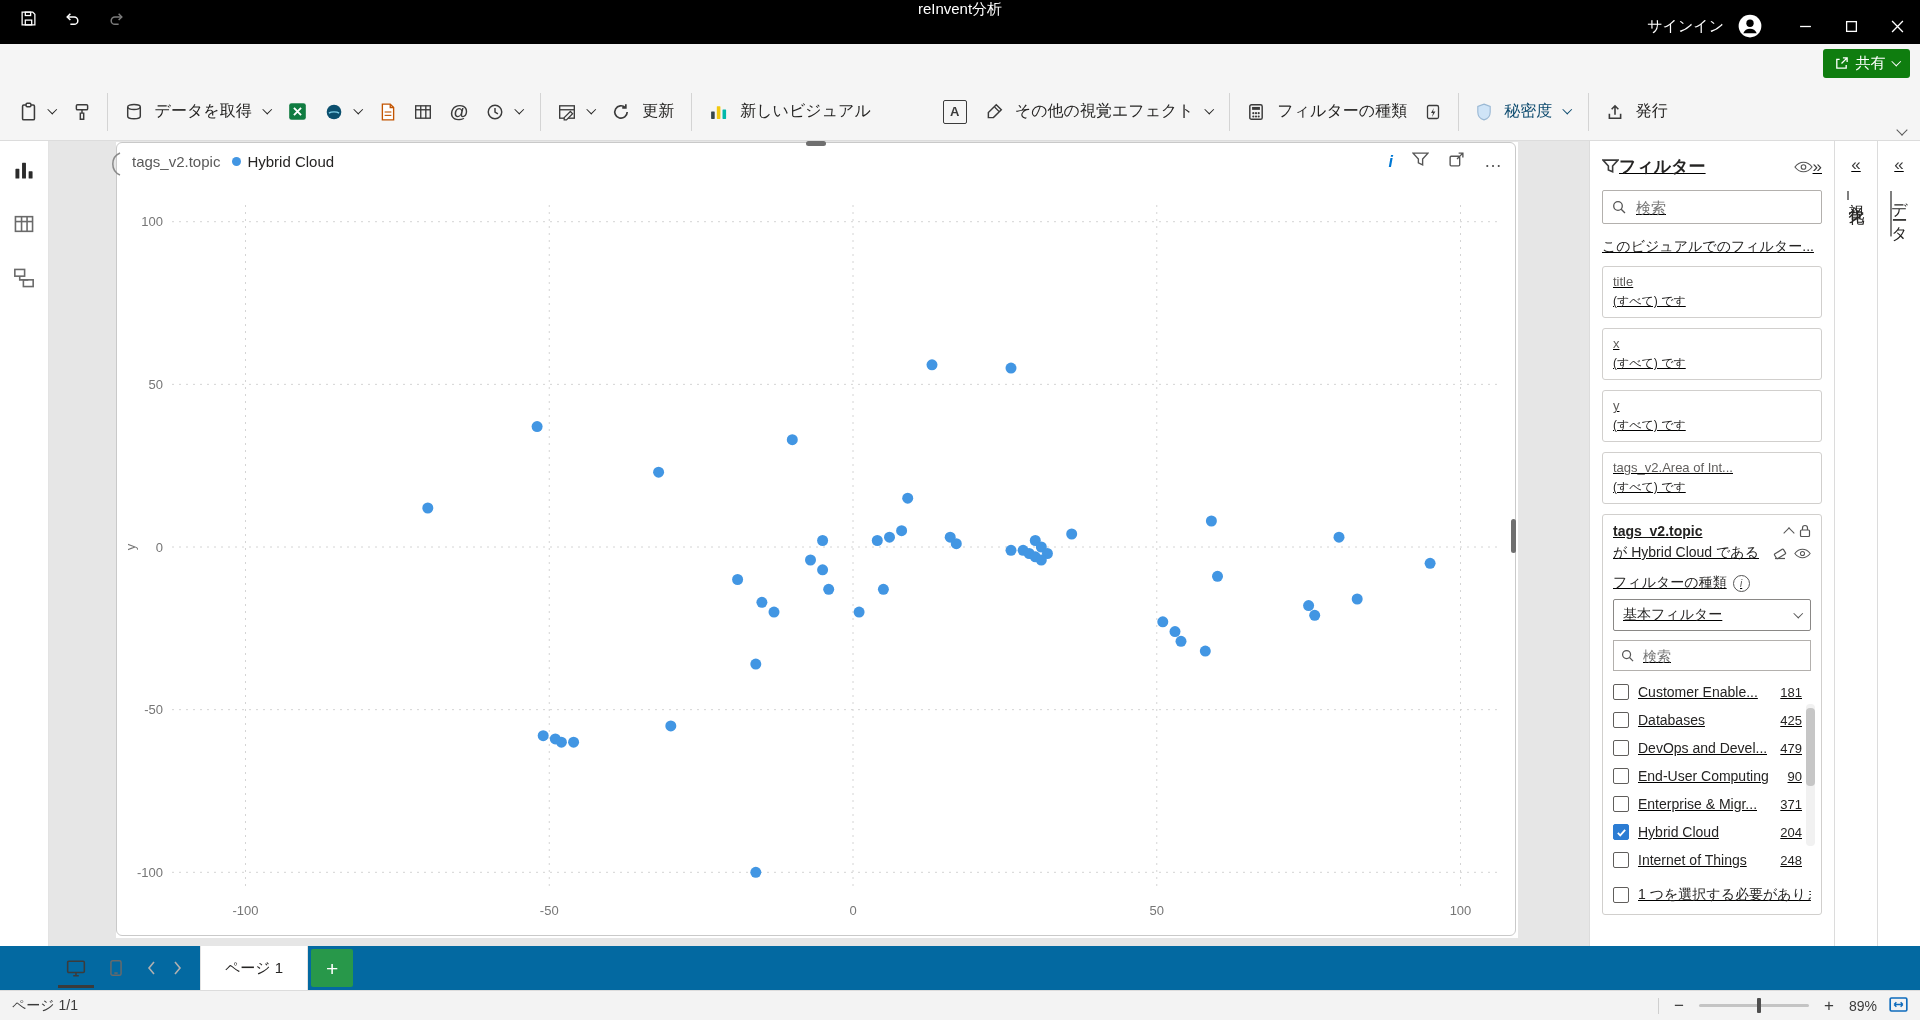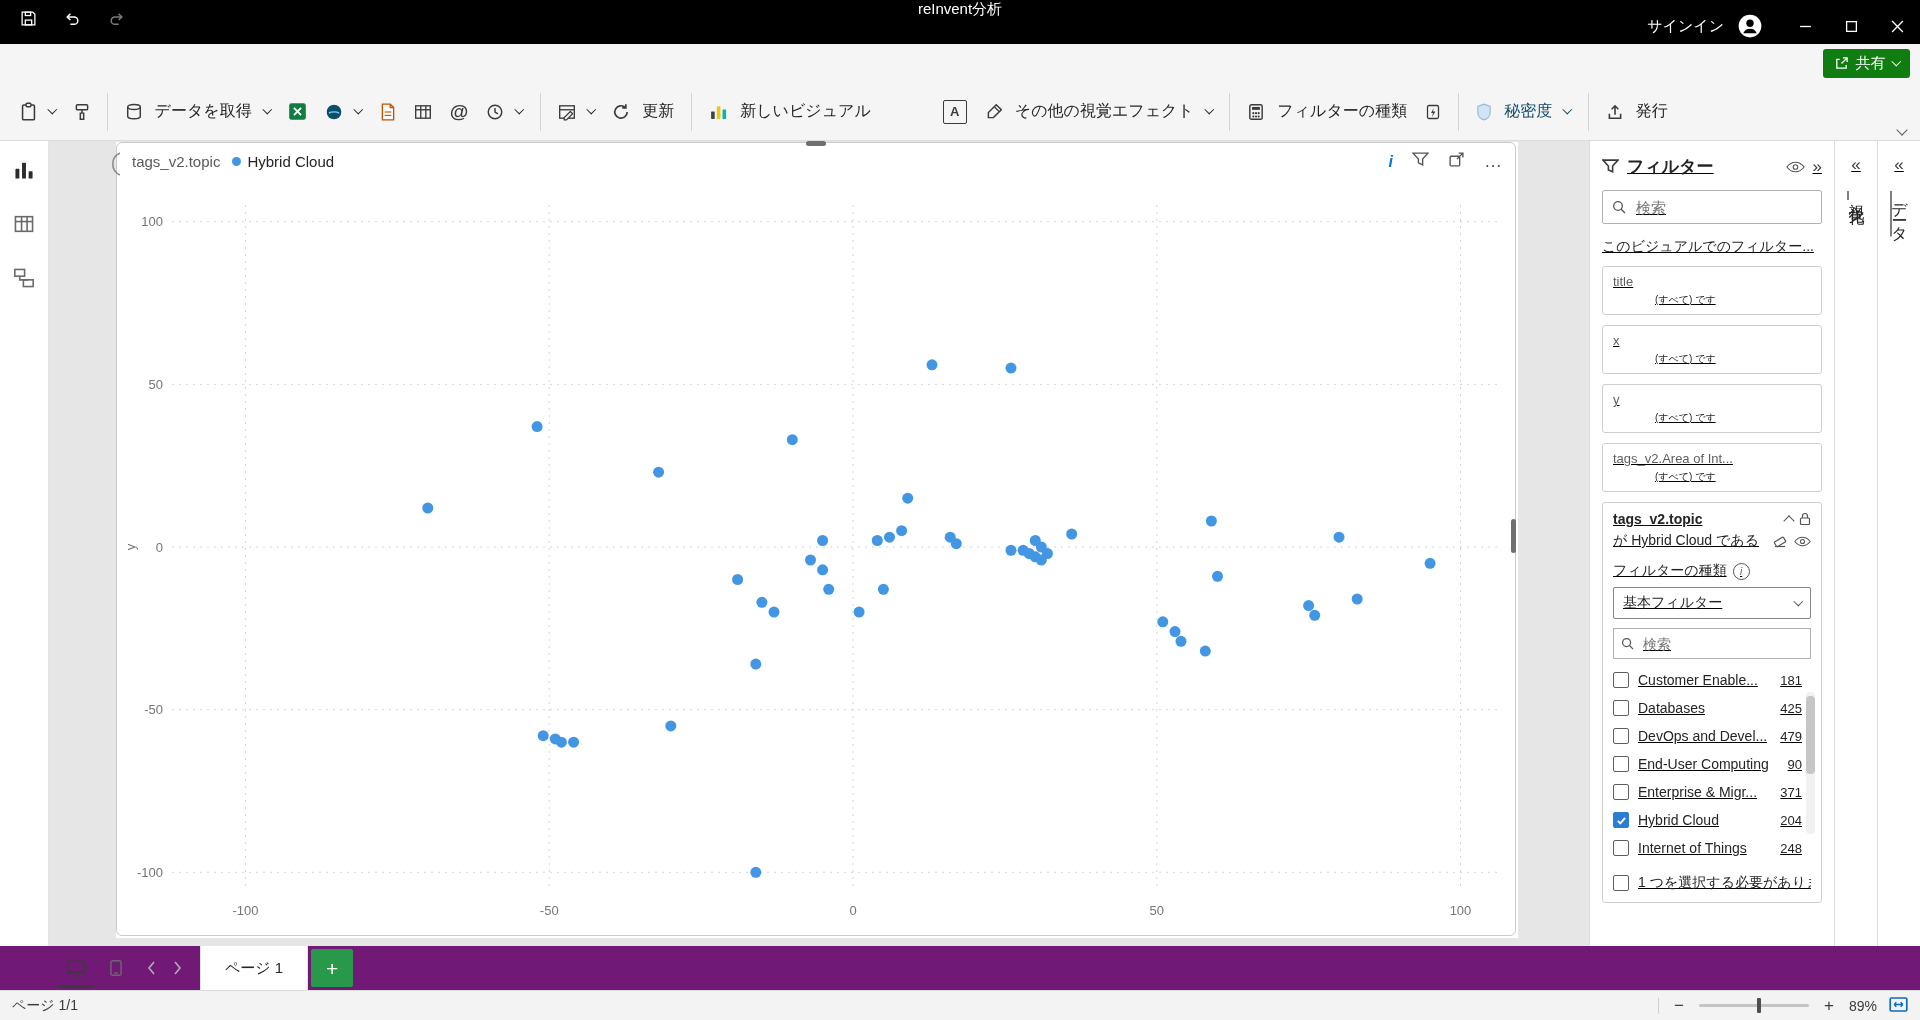--- a/index.html
+++ b/index.html
@@ -59,31 +59,31 @@
   .vh-more{font-size:18px;letter-spacing:1px;color:#555;}
   .scatter-svg{position:absolute;left:0;top:0;width:1400px;height:794px;}
   .grid{stroke:#d4d4d4;stroke-dasharray:2 5;stroke-width:1;fill:none;}
   .tick{fill:#767676;font-size:13px;font-family:"Liberation Sans","DejaVu Sans",sans-serif;}
   .hscroll{position:absolute;left:757px;top:0;width:20px;height:5px;background:#6f6f6f;border-radius:3px;z-index:4;}
   .vscroll{position:absolute;left:1462px;top:378px;width:5px;height:34px;background:#6f6f6f;border-radius:3px;z-index:4;}
 
   
   .filter-pane{width:245px;background:#fff;border-left:1px solid #dcdcdc;box-sizing:border-box;padding:10px 12px;
     font-size:14px;color:#252423;position:relative;}
-  .fp-header{display:flex;align-items:center;gap:8px;font-size:17px;font-weight:600;padding:4px 0 12px;}
+  .fp-header{display:flex;align-items:center;font-size:17px;font-weight:600;padding:4px 0 12px;}
   .fp-header .spacer{flex:1;}
   .fp-hicon{color:#3b3b3b;display:flex;align-items:center;}
   .guillemet{font-size:17px;color:#3b3b3b;font-weight:400;}
   .fp-search{display:flex;align-items:center;gap:8px;border:1px solid #b3b0ad;border-radius:2px;height:32px;
     padding:0 9px;color:#555;margin-bottom:14px;}
   .fp-search input{border:none;outline:none;flex:1;font-size:15px;font-family:inherit;background:transparent;color:#252423;min-width:0;}
   .fp-section{font-size:14px;color:#252423;margin:2px 0 10px;white-space:nowrap;overflow:hidden;text-overflow:ellipsis;}
   .fcard{border:1px solid #d1cfcd;border-radius:3px;padding:7px 10px;margin-bottom:10px;background:#fff;}
   .fcard .fld{font-size:13px;color:#605e5c;margin-bottom:4px;white-space:nowrap;overflow:hidden;text-overflow:ellipsis;}
-  .fcard .state{font-size:10px;color:#252423;margin-left:42px;}
+  .fcard .state{font-size:12px;color:#252423;}
   .fcard.active-card{padding:8px 10px 10px;}
   .ac-row1{display:flex;align-items:center;font-size:14px;font-weight:700;gap:6px;}
   .ac-row1 .spacer,.ac-row2 .spacer{flex:1;}
   .ac-row2{display:flex;align-items:center;font-size:14px;margin-top:5px;gap:7px;}
   .ic{color:#555;display:flex;align-items:center;}
   .ac-typelabel{display:flex;align-items:center;gap:6px;margin-top:12px;font-size:14px;}
   .info-circ{width:15px;height:15px;border:1px solid #555;border-radius:50%;font-size:10px;display:flex;
     align-items:center;justify-content:center;color:#555;font-style:italic;}
   .ac-select{display:flex;align-items:center;justify-content:space-between;border:1px solid #8a8886;border-radius:2px;
     height:30px;padding:0 9px;margin-top:7px;font-size:14px;color:#252423;background:#fff;}
@@ -99,21 +99,21 @@
   .list-scrollbar{position:absolute;right:-4px;top:26px;width:9px;height:142px;background:#f1f1f1;border-radius:4px;}
   .list-thumb{position:absolute;left:0;top:4px;width:9px;height:78px;background:#c6c6c6;border-radius:4px;}
   .require-row{display:flex;align-items:center;gap:9px;margin-top:12px;font-size:14px;white-space:nowrap;overflow:hidden;}
 
   
   .rail{width:43px;background:#fff;border-left:1px solid #dcdcdc;display:flex;flex-direction:column;align-items:center;
     padding-top:14px;box-sizing:border-box;}
   .rail-label{writing-mode:vertical-rl;text-orientation:upright;font-size:16px;color:#252423;margin-top:16px;letter-spacing:3px;}
 
   
-  .page-bar{height:44px;background:#701a75;display:flex;align-items:center;padding-left:58px;flex:0 0 auto;}
+  .page-bar{height:44px;background:#0369a1;display:flex;align-items:center;padding-left:58px;flex:0 0 auto;}
   .pb-icon{width:36px;height:40px;display:flex;align-items:center;justify-content:center;margin-right:4px;}
   .pb-icon.active{box-shadow:inset 0 -3px 0 #3b3b3b;}
   .pb-arrow{color:#b0b0b0;width:26px;height:40px;display:flex;align-items:center;justify-content:center;}
   .page-tab{height:44px;display:flex;align-items:center;padding:0 24px;background:#fff;font-size:15px;color:#252423;
     border-left:1px solid #e2e2e2;border-right:1px solid #e2e2e2;margin-left:10px;}
   .add-page{width:42px;height:38px;background:#28984a;display:flex;align-items:center;justify-content:center;
     margin-left:3px;border-radius:2px;color:#fff;font-size:21px;line-height:1;}
 
   
   .status-bar{height:31px;background:#f3f3f3;border-top:1px solid #dcdcdc;display:flex;align-items:center;

